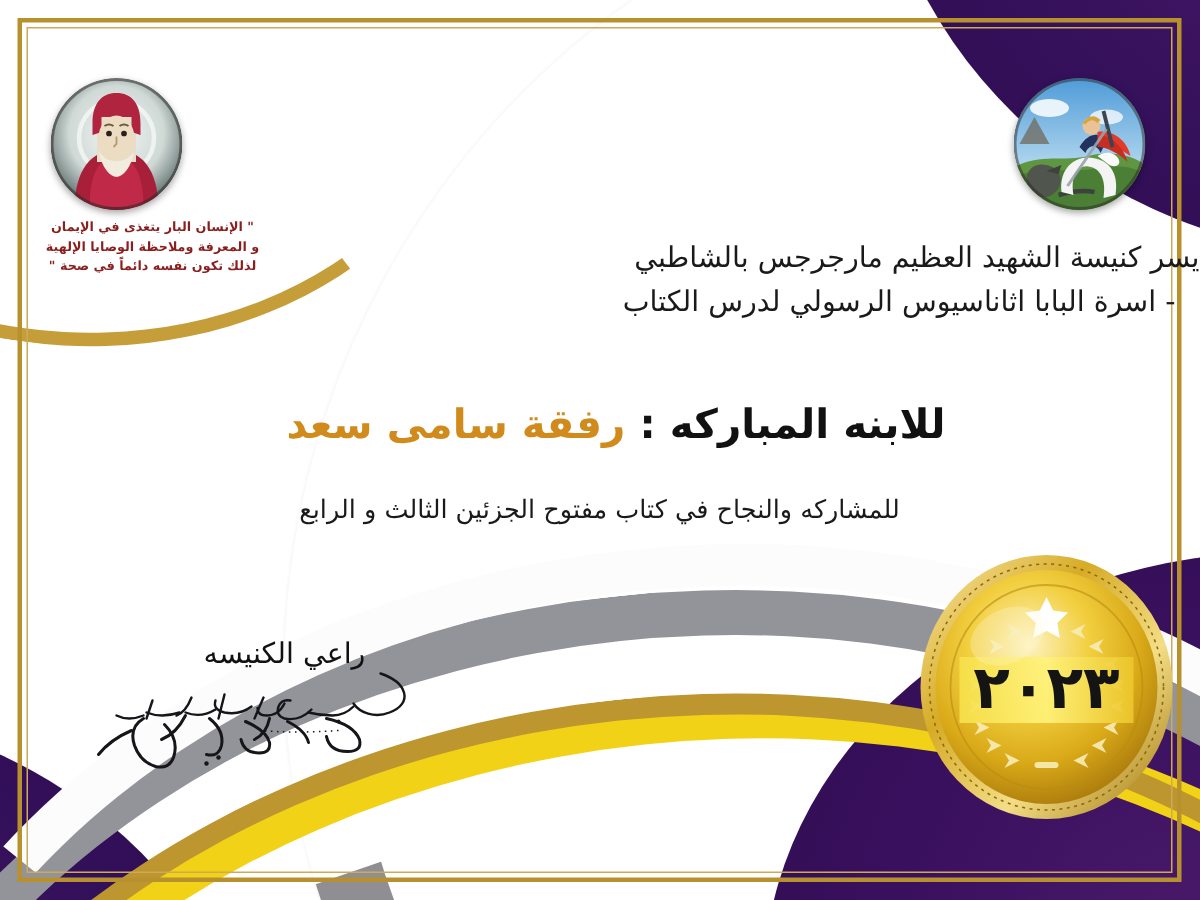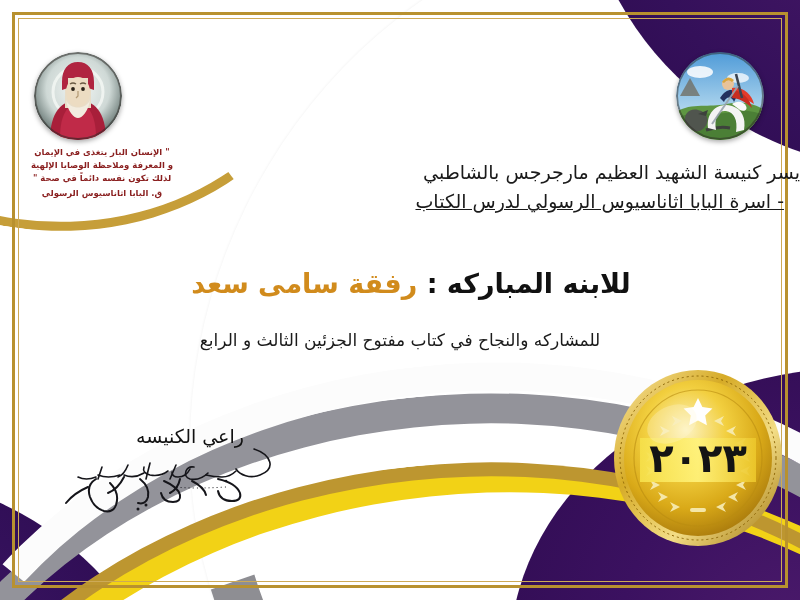--- a/index.html
+++ b/index.html
@@ -145,21 +145,21 @@
   .quote .attrib{display:block;margin-top:1px;}
 
   
   .body-block{
     position:absolute;left:0;right:0;top:158px;
     text-align:right;color:#111;
   }
   .body-line{
     font-size:19px;line-height:1.55;color:#1a1a1a;white-space:nowrap;
   }
-  .body-line.l2{padding-right:16px;text-decoration:underline;}
+  .body-line.l2{padding-right:16px;}
 
   .recipient{
     position:absolute;left:0;right:0;top:268px;text-align:center;
     font-size:27px;font-weight:bold;white-space:nowrap;padding-left:22px;
   }
   .recipient .label{color:#111;}
   .recipient .name{color:#d18b1c;}
 
   .achievement{
     position:absolute;left:0;right:0;top:330px;text-align:center;
@@ -257,21 +257,20 @@
       <path d="M60 22 L66 46" stroke="#3c4450" stroke-width="2.6"></path>
       <path d="M36 72 L62 34" stroke="#9aa3ad" stroke-width="2" opacity=".9"></path>
       <circle cx="44" cy="44" r="43" fill="none" stroke="#2e2a26" stroke-width="2" opacity=".5"></circle>
     </svg>
   </div>
 
   <div class="quote no-sel">
     <span>" الإنسان البار يتغذى في الإيمان</span><br>
     <span>و المعرفة وملاحظة الوصايا الإلهية</span><br>
     <span>لذلك تكون نفسه دائماً في صحة "</span>
-    <span class="attrib">ق. البابا اثاناسيوس الرسولي</span>
   </div>
 
   <div class="body-block">
     <div class="body-line">يسر كنيسة الشهيد العظيم مارجرجس بالشاطبي</div>
     <div class="body-line l2">- اسرة البابا اثاناسيوس الرسولي لدرس الكتاب</div>
   </div>
 
   <div class="recipient">
     <span class="label">للابنه المباركه : </span><span class="name">رفقة سامى سعد</span>
   </div>

